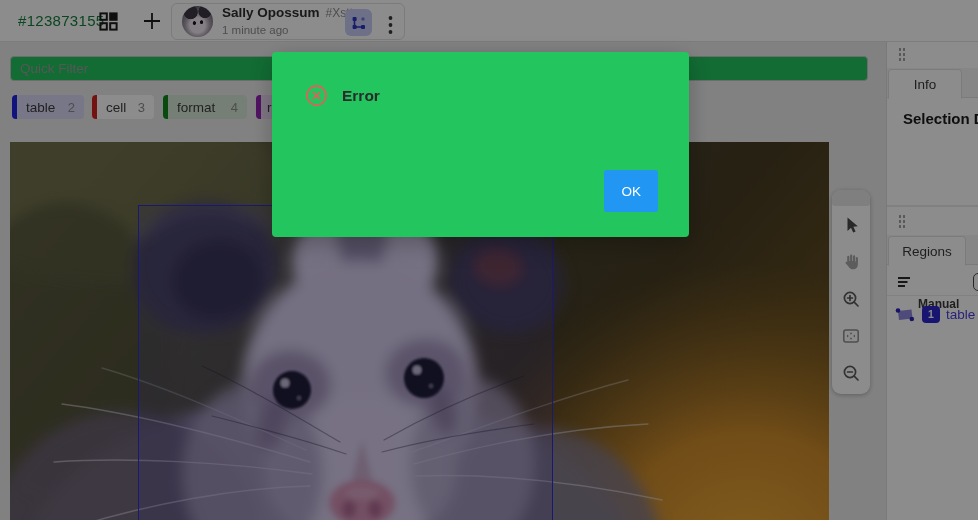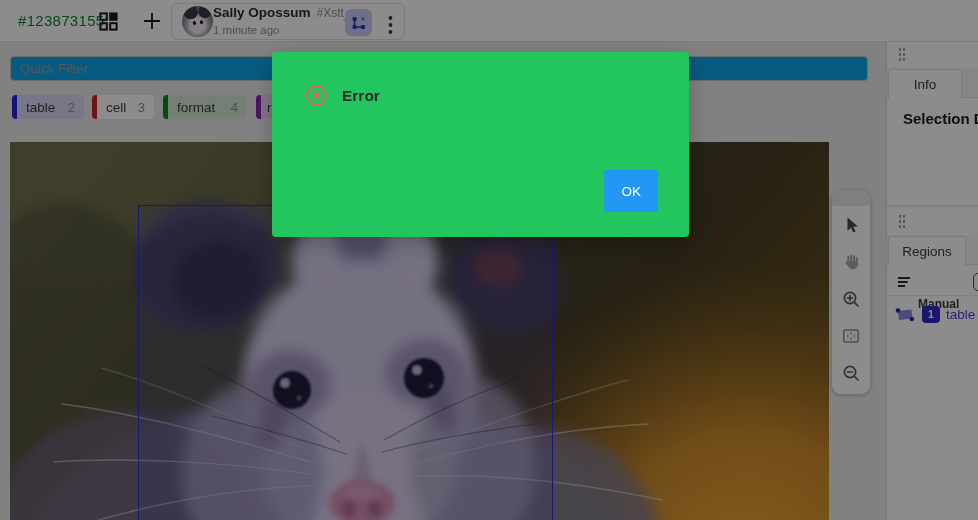--- a/index.html
+++ b/index.html
@@ -17,29 +17,29 @@
   .plus-btn{left:140px;top:9px;width:24px;height:24px;}
   .user-card{position:absolute;left:171px;top:3px;width:234px;height:37px;border:1px solid #e0e0e0;border-radius:6px;background:#fff;display:flex;align-items:center;}
   .avatar{width:31px;height:31px;border-radius:50%;margin-left:10px;flex:none;
     background:
       radial-gradient(circle at 40% 55%, #1a1520 0 6%, transparent 8%),
       radial-gradient(circle at 63% 52%, #1a1520 0 6%, transparent 8%),
       radial-gradient(circle at 28% 20%, #3c3844 0 20%, transparent 22%),
       radial-gradient(circle at 74% 18%, #3c3844 0 18%, transparent 20%),
       radial-gradient(circle at 50% 62%, #efe8f0 0 30%, #a79daa 50%, #6e6878 74%, #4e4856 100%);
     background-color:#8a6a40;}
-  .user-meta{line-height:1.1;min-width:0;}
+  .user-meta{margin-left:9px;line-height:1.1;min-width:0;}
   .user-line1{display:flex;align-items:baseline;gap:6px;white-space:nowrap;}
   .user-name{font-size:13.5px;color:#2f2f2f;font-weight:700;}
   .user-handle{font-size:12px;color:#8e8e8e;}
   .user-time{font-size:11.5px;color:#8e8e8e;margin-top:3px;}
   .poly-tool{position:absolute;left:173px;top:5px;width:27px;height:27px;border-radius:6px;background:#c7cdf4;display:flex;align-items:center;justify-content:center;cursor:pointer;}
   .kebab{position:absolute;left:211px;top:10px;width:14px;height:22px;display:flex;align-items:center;justify-content:center;cursor:pointer;}
   
-  .quick-filter{position:absolute;left:10px;top:56px;width:858px;height:25px;border:1px solid #c6c6c6;border-radius:4px;background:#0ea5e9;font-size:13.5px;color:#444;padding:0 9px;outline:none;font-family:"Liberation Sans",sans-serif;}
+  .quick-filter{position:absolute;left:10px;top:56px;width:858px;height:25px;border:1px solid #c6c6c6;border-radius:4px;background:#22c55e;font-size:13.5px;color:#444;padding:0 9px;outline:none;font-family:"Liberation Sans",sans-serif;}
   .quick-filter::placeholder{color:#9e9e9e;}
   .tag{position:absolute;top:95px;height:24px;border-radius:4px;display:flex;align-items:center;overflow:hidden;cursor:pointer;}
   .tag-bar{width:5px;height:100%;flex:none;}
   .tag-label{font-size:13.5px;color:#3c3c3c;margin-left:9px;white-space:nowrap;}
   .tag-count{font-size:13px;color:#8c8c8c;margin-left:auto;margin-right:9px;}
   
   .canvas{position:absolute;left:10px;top:142px;width:819px;height:378px;overflow:hidden;background:#45412d;}
   .canvas svg{display:block;}
   .bbox{position:absolute;left:128px;top:63px;width:415px;height:320px;border:1.5px solid;}
   

